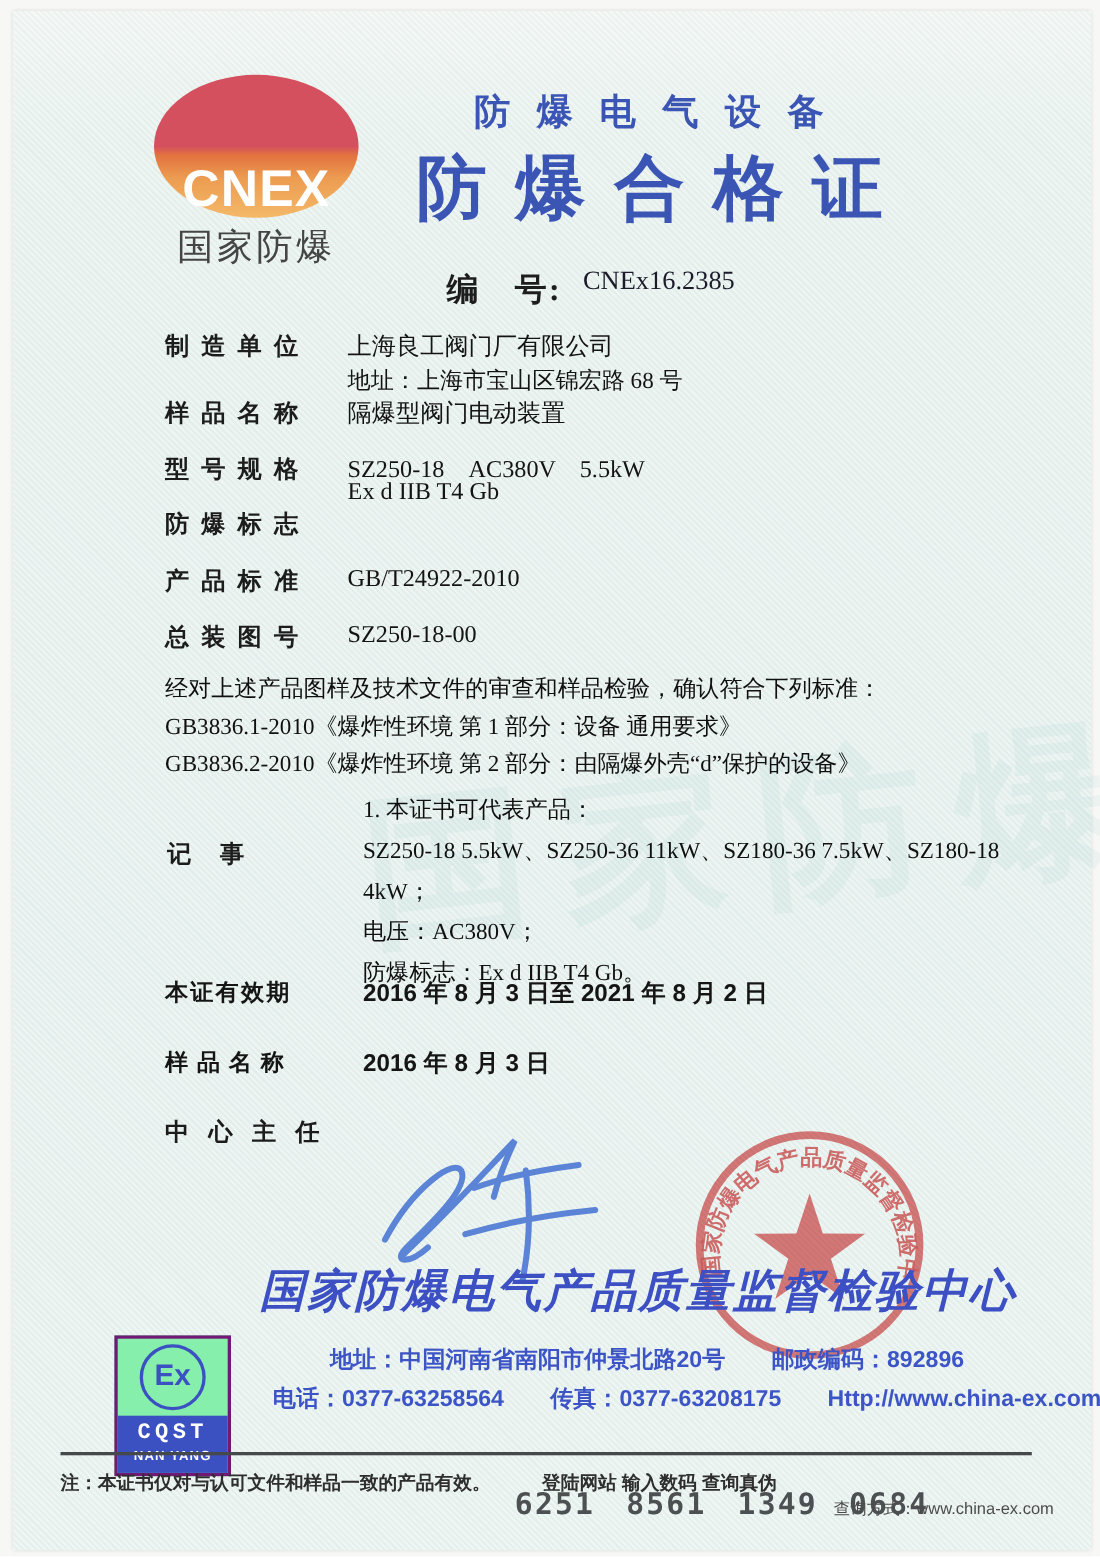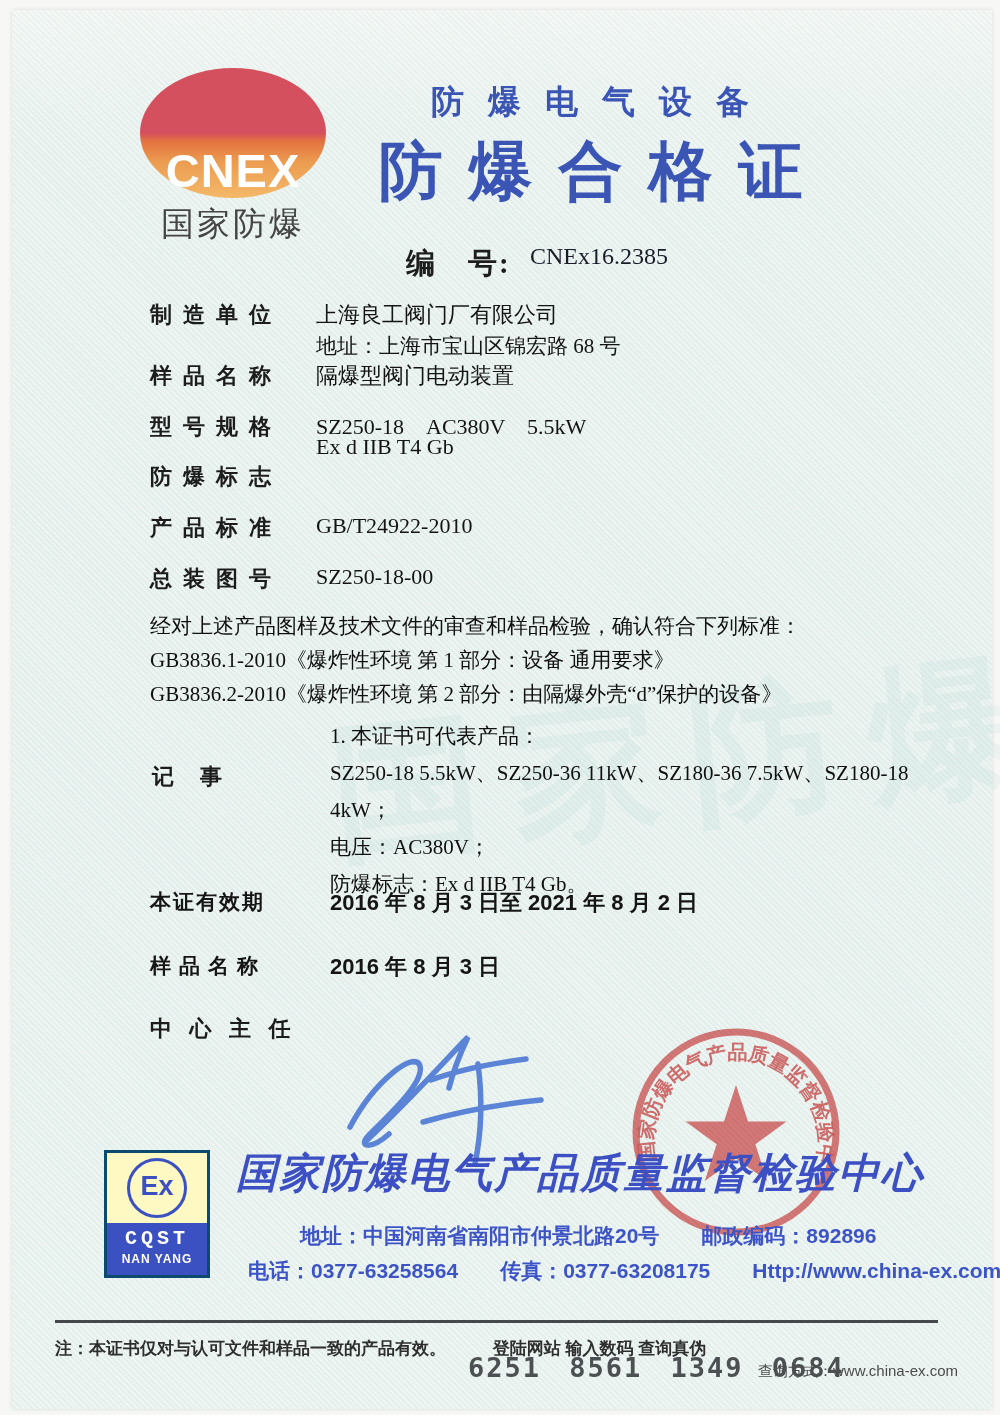--- a/index.html
+++ b/index.html
@@ -54,21 +54,21 @@
   .dlbl{font-family:"Liberation Sans", sans-serif;font-weight:600;font-size:21px;color:#151515;}
   .dval{font-family:"Liberation Sans", sans-serif;font-weight:600;font-size:22px;color:#151515;}
   
   .org-name{
     left:236px;top:1146px;width:700px;
     font-style:italic;font-weight:700;font-size:41px;color:#3c50c3;letter-spacing:2px;
   }
   .org-line1{left:300px;top:1222px;font-family:"Liberation Sans", sans-serif;font-weight:700;font-size:21px;color:#3d54c6;}
   .org-line2{left:248px;top:1257px;font-family:"Liberation Sans", sans-serif;font-weight:700;font-size:21px;color:#3d54c6;}
   
-  .badge{left:104px;top:1150px;width:100px;height:122px;border:3px solid #0c4a6e;background:#fef9c3;}
+  .badge{left:104px;top:1214px;width:100px;height:122px;border:3px solid #701a75;background:#86efac;}
   .badge-top{position:relative;height:64px;}
   .badge-circle{
     position:absolute;left:50%;top:5px;transform:translateX(-50%);
     width:54px;height:54px;border:3px solid #3b51c1;border-radius:50%;
     display:flex;align-items:center;justify-content:center;
   }
   .badge-ex{font-family:"Liberation Sans", sans-serif;font-weight:800;font-size:27px;color:#3b51c1;margin-top:-3px;}
   .badge-bottom{position:absolute;left:0;bottom:0;width:100%;height:52px;background:#3b51c1;text-align:center;}
   .badge-cqst{font-family:Liberation Mono, monospace;font-weight:700;font-size:20px;color:#fff;letter-spacing:4px;margin-top:4px;}
   .badge-city{font-family:"Liberation Sans", sans-serif;font-weight:700;font-size:12px;color:#fff;letter-spacing:1px;margin-top:2px;}

